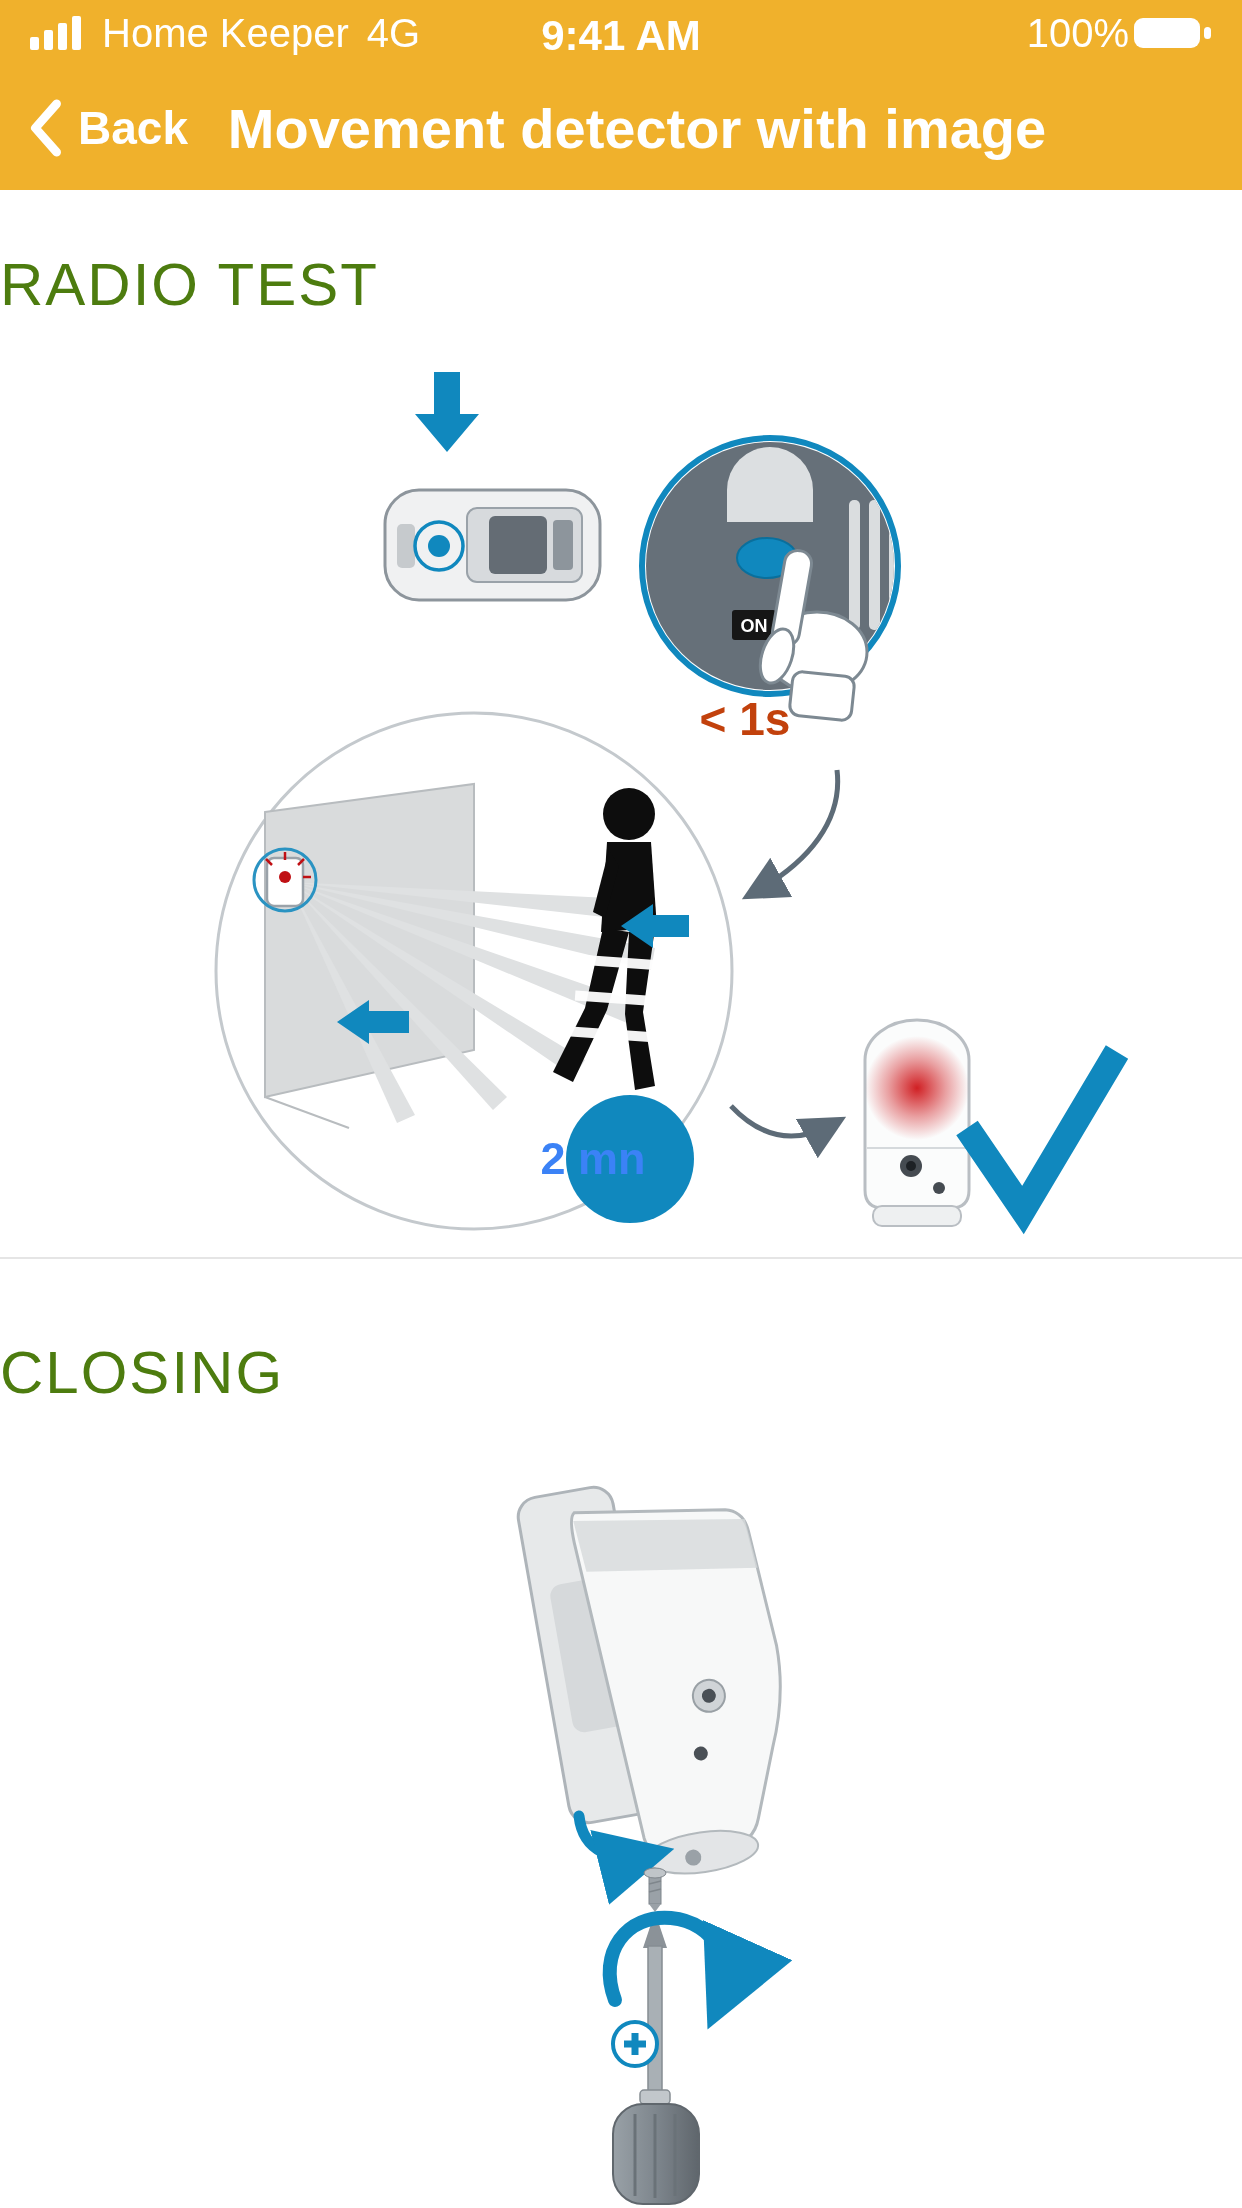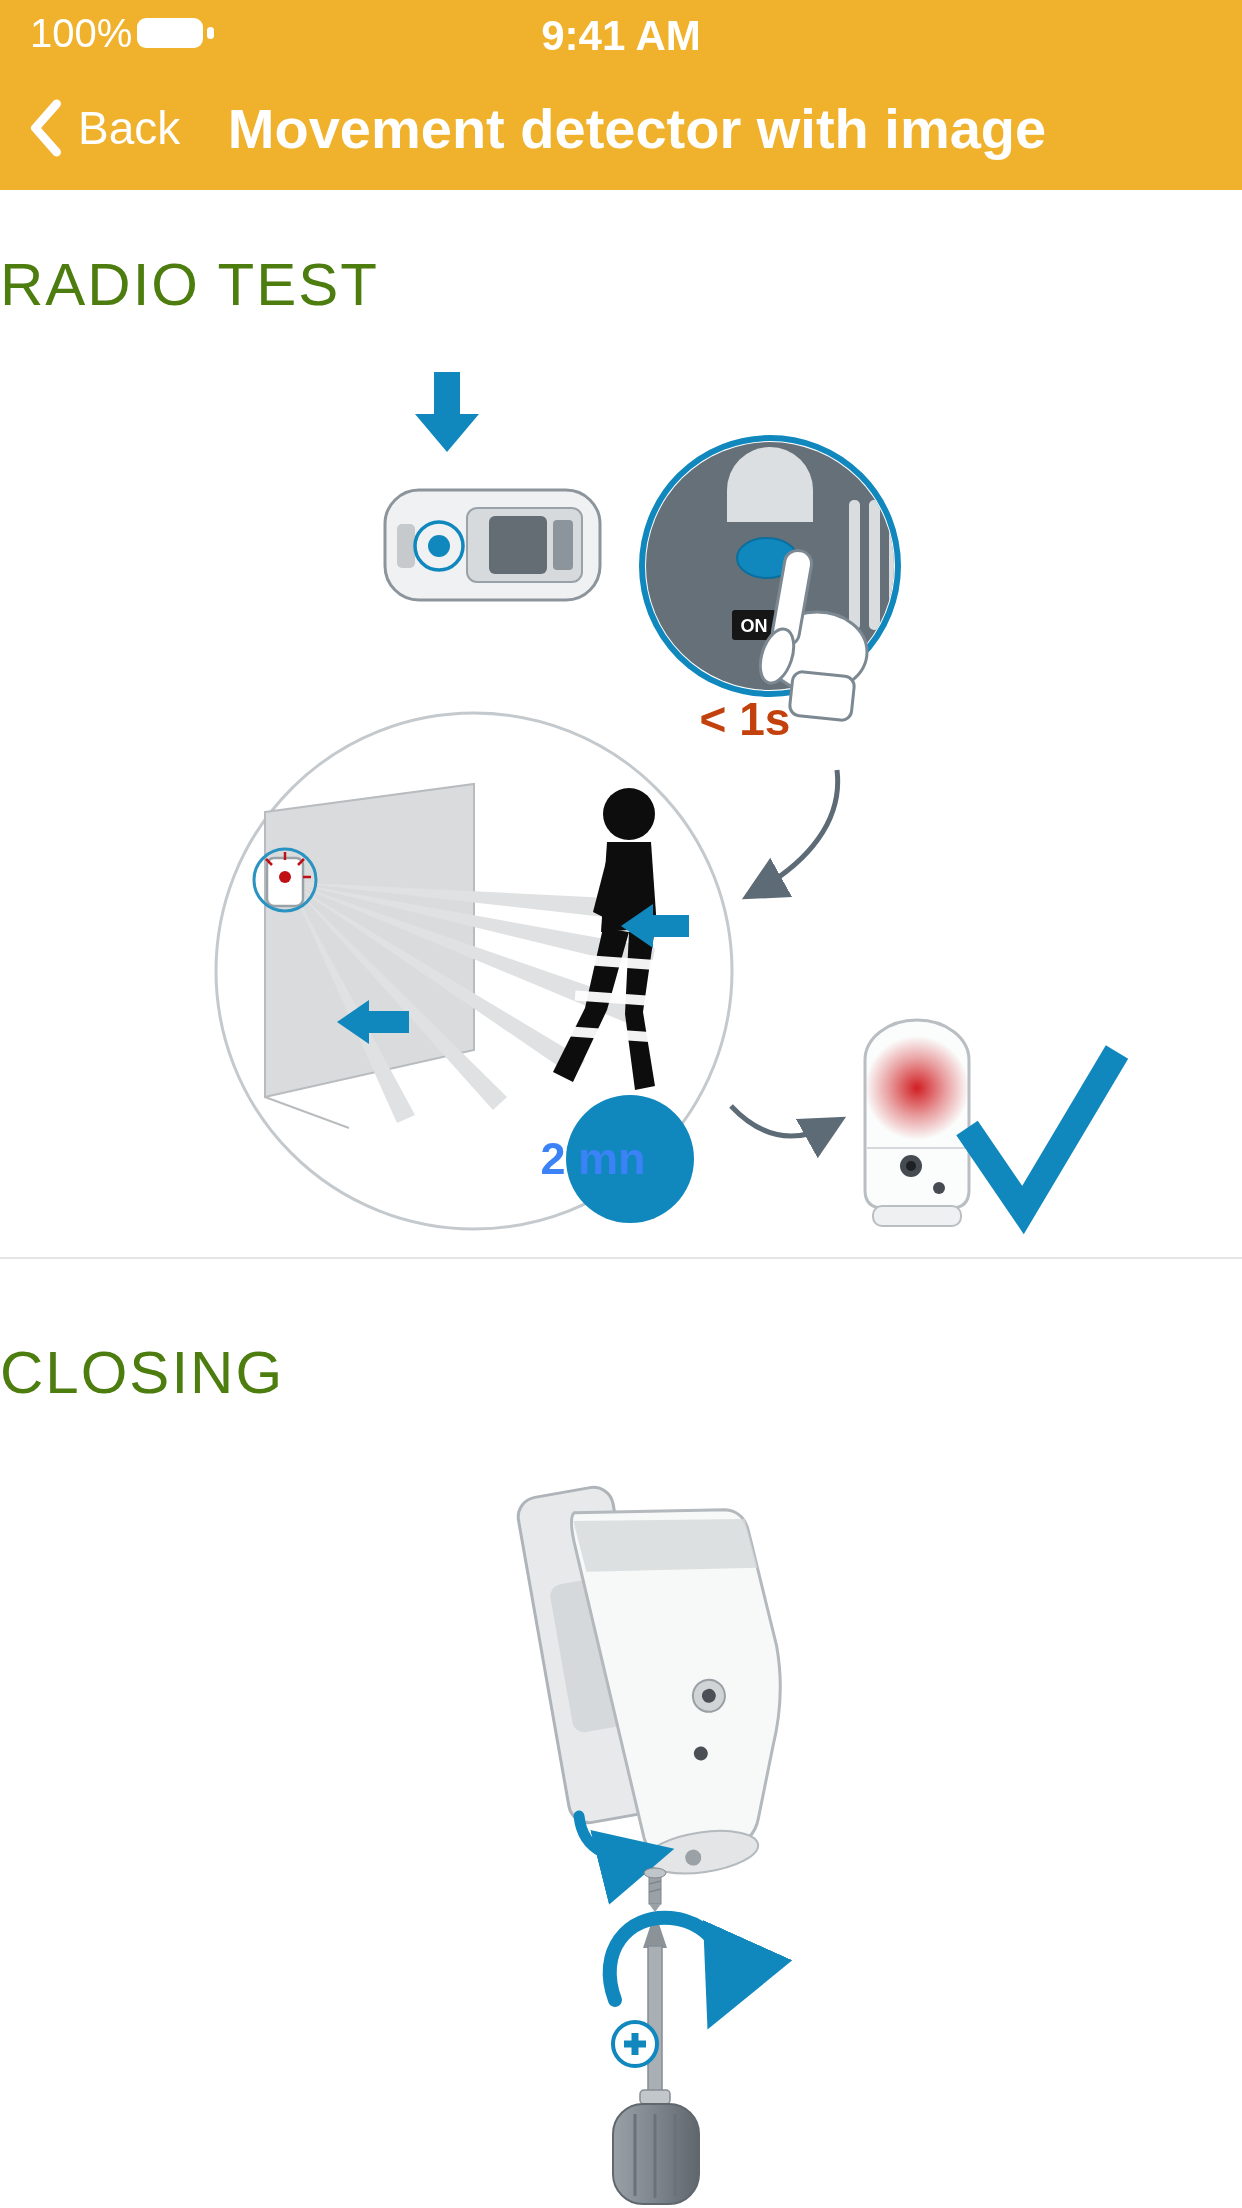--- a/index.html
+++ b/index.html
@@ -13,21 +13,21 @@
                 justify-content:space-between; padding:0 30px; font-size:40px; }
   .sb-left { display:flex; align-items:center; gap:18px; font-weight:500; }
   .sb-center { position:absolute; left:50%; transform:translateX(-50%); top:12px; font-weight:700; font-size:42px; }
   .sb-right { display:flex; align-items:center; gap:5px; }
   .signal-svg { width:54px; height:34px; display:block; }
   .battery-svg { width:78px; height:34px; display:block; }
 
   .nav-bar { position:absolute; top:66px; left:0; right:0; height:124px; }
   .back-button { position:absolute; left:28px; top:50%; transform:translateY(-50%); display:flex; align-items:center;
                  gap:16px; background:none; border:none; color:#fff; font-size:46px; font-family:inherit;
-                 z-index:2; cursor:pointer; padding:0; }
+                 z-index:2; cursor:pointer; padding:0;font-weight:bold; }
   .chevron-svg { width:34px; height:58px; display:block; }
   .nav-title { position:absolute; left:0; right:0; top:50%; transform:translateY(-50%); text-align:center;
                font-size:56px; font-weight:700; color:#fff;padding-left:32px; }
 
   
   .section-title { position:absolute; left:0; width:100%; text-align:left; font-size:60px; font-weight:400;
                    color:#4d7c0f; letter-spacing:2px; }
   #radio-title { top:250px; }
   #closing-title { top:1338px; }
 
@@ -42,20 +42,32 @@
   .press-time { left:645px; top:692px; width:200px; font-size:46px; color:#c2410c; }
   .timer-text { left:523px; top:1133px; width:140px; font-size:45px; color:#3b82f6; }
 </style>
 </head>
 <body>
 
 <div class="screen">
 
   <header class="topbar">
     <div class="status-bar">
+      <div class="sb-left">
+        <svg class="signal-svg" viewBox="0 0 54 34">
+          <g fill="#ffffff">
+            <rect x="0" y="21" width="9" height="13" rx="2"></rect>
+            <rect x="14" y="14" width="9" height="20" rx="2"></rect>
+            <rect x="28" y="7" width="9" height="27" rx="2"></rect>
+            <rect x="42" y="0" width="9" height="34" rx="2"></rect>
+          </g>
+        </svg>
+        <span>Home Keeper</span>
+        <span>4G</span>
+      </div>
       <div class="sb-center">
         <span>9:41 AM</span>
       </div>
       <div class="sb-right">
         <span>100%</span>
         <svg class="battery-svg" viewBox="0 0 78 34">
           <rect x="0" y="2" width="66" height="30" rx="9" fill="#ffffff"></rect>
           <rect x="70" y="11" width="7" height="12" rx="3.5" fill="#ffffff"></rect>
         </svg>
       </div>

